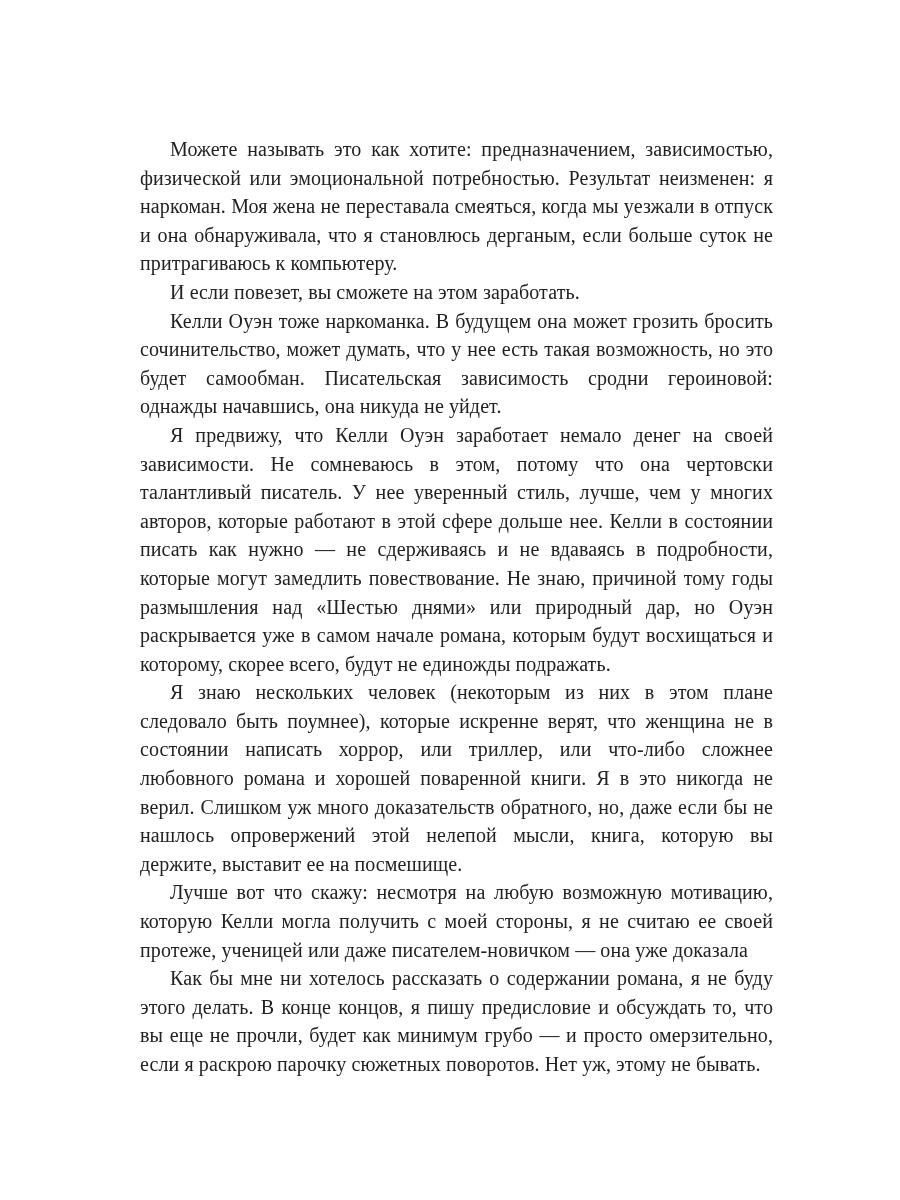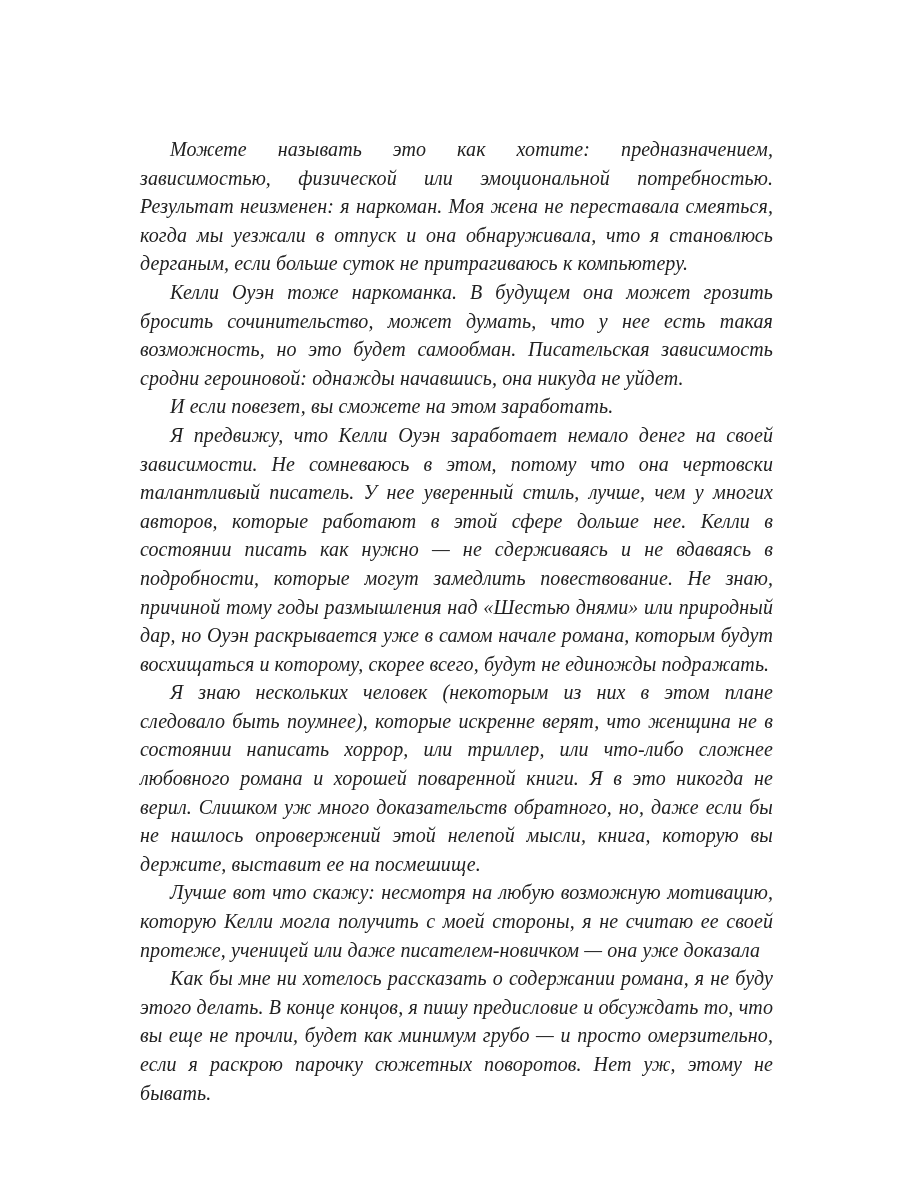--- a/index.html
+++ b/index.html
@@ -32,23 +32,23 @@
   }
   .text-block p {
     margin: 0;
     padding: 0;
     text-indent: 30px;
   }
 </style>
 </head>
 <body>
 
-<div class="book-page" style="background: rgb(255, 255, 255); font-style: italic;">
+<div class="book-page" style="background: rgb(255, 255, 255);">
   <div class="text-block" style="color: rgb(33, 33, 33);">
     <p>Можете называть это как хотите: предназначением, зависимостью, физической или эмоциональной потребностью. Результат неизменен: я наркоман. Моя жена не переставала смеяться, когда мы уезжали в отпуск и она обнаруживала, что я становлюсь дерганым, если больше суток не притрагиваюсь к компьютеру.</p>
+    <p>И если повезет, вы сможете на этом заработать.</p>
     <p>Келли Оуэн тоже наркоманка. В будущем она может грозить бросить сочинительство, может думать, что у нее есть такая возможность, но это будет самообман. Писательская зависимость сродни героиновой: однажды начавшись, она никуда не уйдет.</p>
-    <p>И если повезет, вы сможете на этом заработать.</p>
     <p>Я предвижу, что Келли Оуэн заработает немало денег на своей зависимости. Не сомневаюсь в этом, потому что она чертовски талантливый писатель. У нее уверенный стиль, лучше, чем у многих авторов, которые работают в этой сфере дольше нее. Келли в состоянии писать как нужно — не сдерживаясь и не вдаваясь в подробности, которые могут замедлить повествование. Не знаю, причиной тому годы размышления над «Шестью днями» или природный дар, но Оуэн раскрывается уже в самом начале романа, которым будут восхищаться и которому, скорее всего, будут не единожды подражать.</p>
     <p>Я знаю нескольких человек (некоторым из них в этом плане следовало быть поумнее), которые искренне верят, что женщина не в состоянии написать хоррор, или триллер, или что-либо сложнее любовного романа и хорошей поваренной книги. Я в это никогда не верил. Слишком уж много доказательств обратного, но, даже если бы не нашлось опровержений этой нелепой мысли, книга, которую вы держите, выставит ее на посмешище.</p>
     <p>Лучше вот что скажу: несмотря на любую возможную мотивацию, которую Келли могла получить с моей стороны, я не считаю ее своей протеже, ученицей или даже писателем-новичком — она уже доказала</p>
     <p>Как бы мне ни хотелось рассказать о содержании романа, я не буду этого делать. В конце концов, я пишу предисловие и обсуждать то, что вы еще не прочли, будет как минимум грубо — и просто омерзительно, если я раскрою парочку сюжетных поворотов. Нет уж, этому не бывать.</p>
   </div>
 </div>
 
 </body></html>

